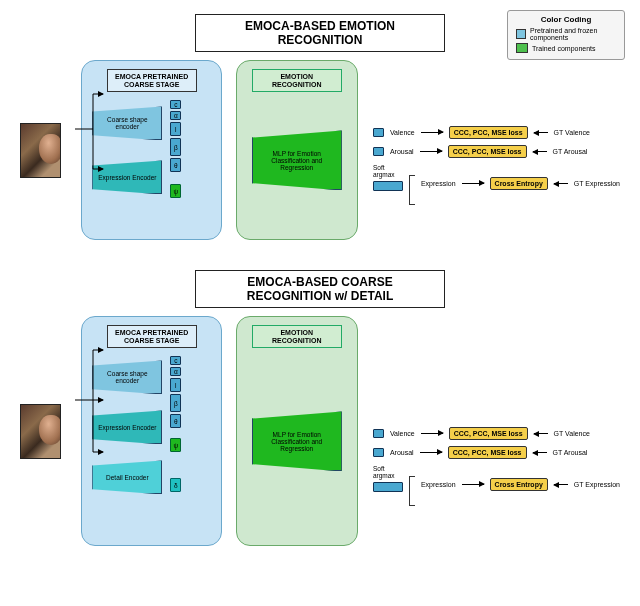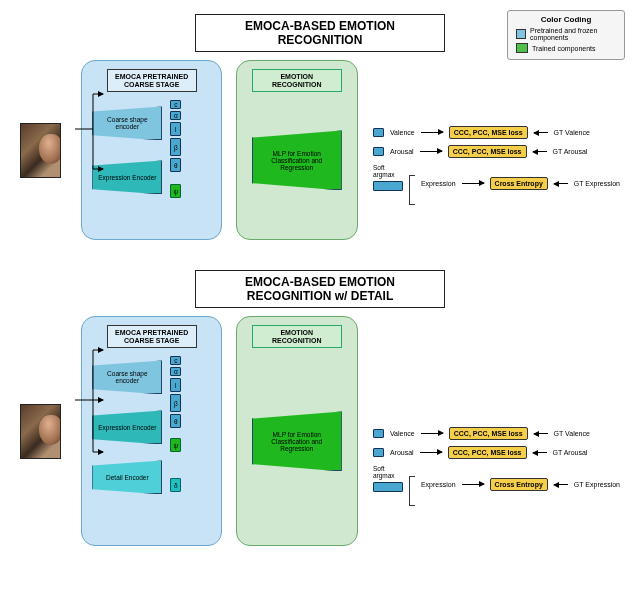--- a/index.html
+++ b/index.html
@@ -223,21 +223,21 @@
     </g>
     <defs>
         <marker id="ah1" markerWidth="6" markerHeight="6" refX="5" refY="3" orient="auto">
           <path d="M0,0 L6,3 L0,6 Z" fill="#000"></path>
         </marker>
       </defs>
   </svg>
 </div>
 
 <div class="diagram">
-  <div class="title-band">EMOCA-BASED EMOTION RECOGNITION w/ DETAIL</div>
+  <div class="title-band">EMOCA-BASED COARSE RECOGNITION w/ DETAIL</div>
   <div class="row">
     <div class="face"></div>
     <div style="width:12px"></div>
 
     <div class="stage blue" style="min-height:230px;">
       <div class="stage-title">EMOCA PRETRAINED COARSE STAGE</div>
       <div class="row" style="gap:8px; align-items:flex-start;">
         <div class="col" style="gap:16px; margin-top:4px;">
           <div class="trap">Coarse shape encoder</div>
           <div class="trap teal">Expression Encoder</div>

